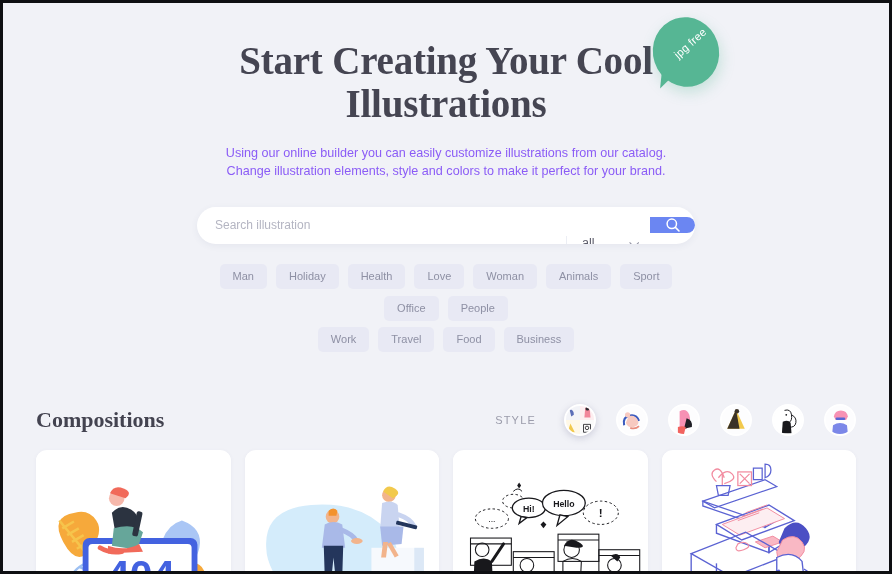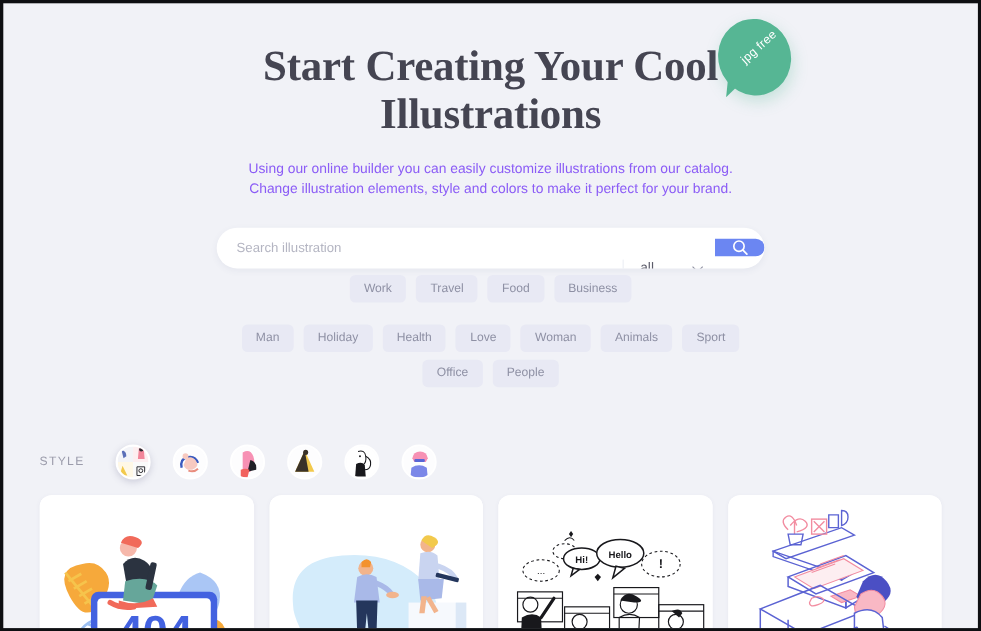--- a/index.html
+++ b/index.html
@@ -259,40 +259,41 @@
         <span class="chev"></span>
       </div>
       <button class="search-btn">
         <svg width="16" height="16" viewBox="0 0 16 16">
           <circle cx="6.8" cy="6.8" r="4.7" fill="none" stroke="#ffffff" stroke-width="1.5"></circle>
           <line x1="10.4" y1="10.4" x2="14" y2="14" stroke="#ffffff" stroke-width="1.6" stroke-linecap="round"></line>
         </svg>
       </button>
     </div>
 
-    <div class="tags tags-row2">
-      <span class="tag">Work</span>
-      <span class="tag">Travel</span>
-      <span class="tag">Food</span>
-      <span class="tag">Business</span>
-    </div>
     <div class="tags">
       <span class="tag">Man</span>
       <span class="tag">Holiday</span>
       <span class="tag">Health</span>
       <span class="tag">Love</span>
       <span class="tag">Woman</span>
       <span class="tag">Animals</span>
       <span class="tag">Sport</span>
       <span class="tag">Office</span>
       <span class="tag">People</span>
     </div>
+    <div class="tags tags-row2">
+      <span class="tag">Work</span>
+      <span class="tag">Travel</span>
+      <span class="tag">Food</span>
+      <span class="tag">Business</span>
+    </div>
   </div>
 
   <div class="section-head">
+    <div class="section-title">Compositions</div>
 
     <div class="style-group">
       <span class="style-label">STYLE</span>
 
       <div class="avatar selected">
         <svg viewBox="0 0 32 32">
           <rect width="32" height="32" fill="#fbfbfd"></rect>
           <rect x="0" y="0" width="16" height="16" fill="#f3f4f8"></rect>
           <path d="M4 4q5 0 5 6l-3 2z" fill="#5b6fb8"></path>
           <rect x="16" y="0" width="16" height="16" fill="#fdeef0"></rect>

